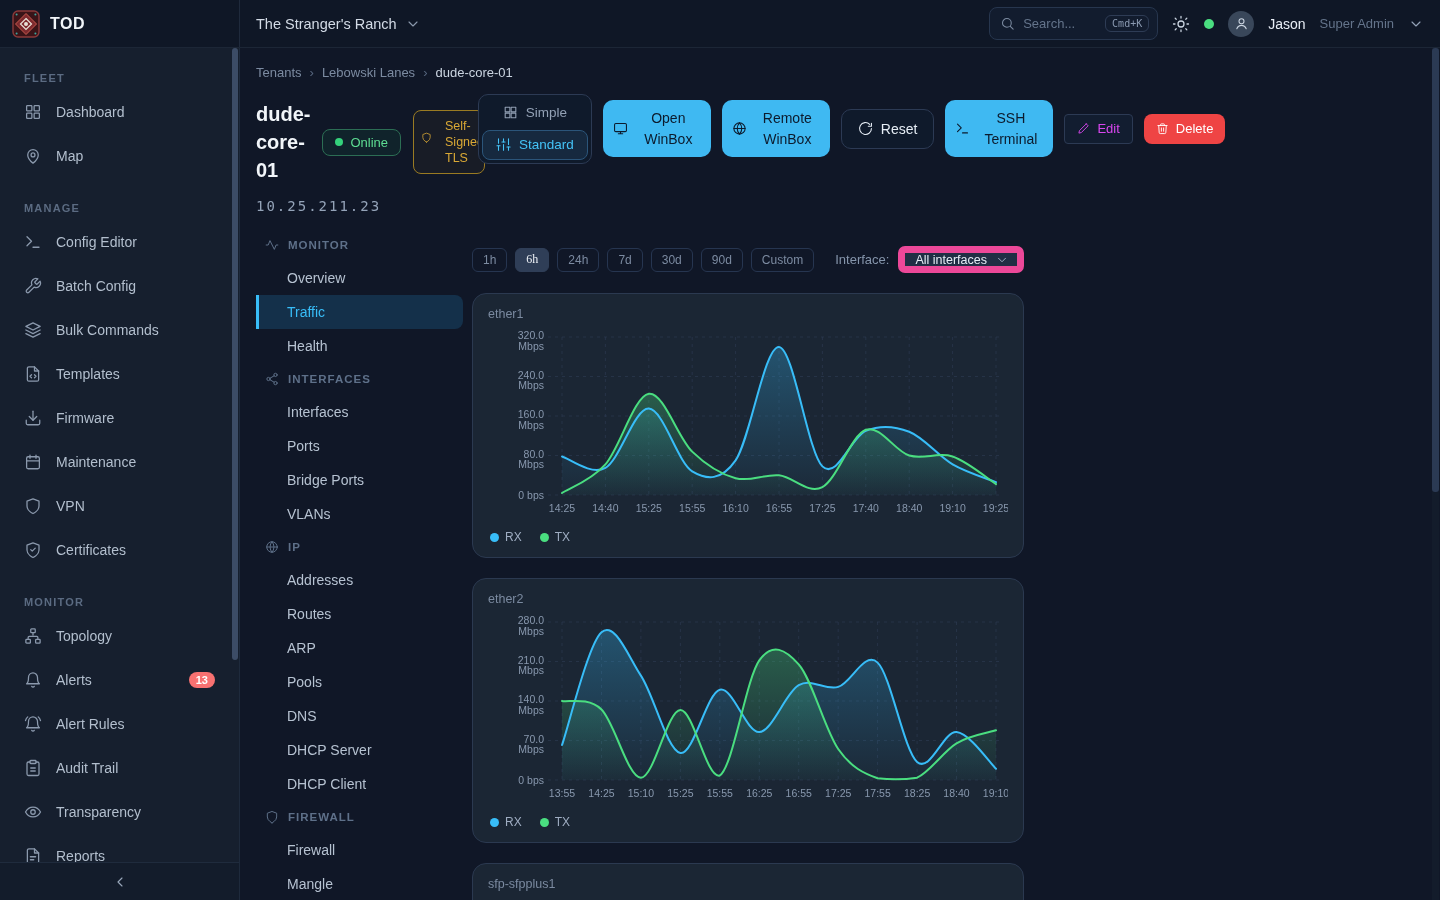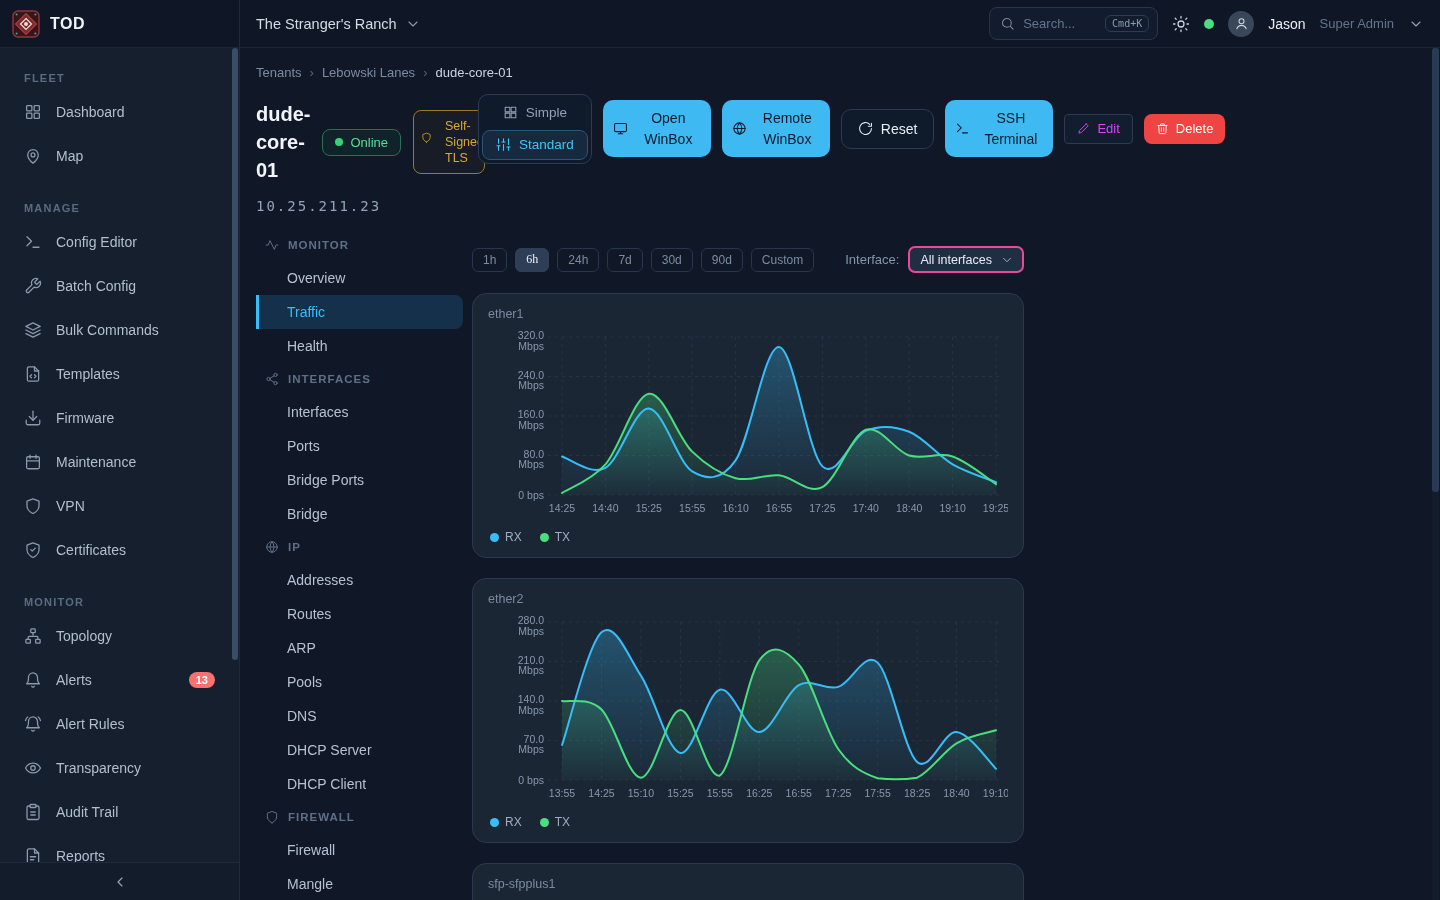--- a/index.html
+++ b/index.html
@@ -70,21 +70,21 @@
   .subnav-item { display:flex; align-items:center; height:34px; padding-left:31px; font-size:14px; color:#b6c2d1; cursor:pointer; }
   .subnav-item.active { background:#14304a; border-left:3px solid #38bdf8; padding-left:28px; border-radius:0 8px 8px 0; color:#38bdf8; }
 
   .charts-col { width:552px; margin-left:9px; padding-top:17px; }
   .toolbar { display:flex; align-items:center; }
   .range-pills { display:flex; gap:8px; align-items:center; }
   .pill { height:24px; display:flex; align-items:center; padding:0 10px; border-radius:6px; border:1px solid #263550; color:#7c8ba1; font-size:12px; cursor:pointer; }
   .pill.active { background:#2f3e57; border-color:#2f3e57; color:#eef2f7;font-family:Liberation Serif, serif; }
   .iface-wrap { margin-left:auto; display:flex; align-items:center; gap:9px; }
   .iface-label { font-size:13px; color:#8595ab; }
-  .iface-select { position:relative; display:flex; align-items:center; gap:8px; height:27px; padding:0 8px 0 10px; background:#202e44; border:2px solid #ec4899; border-radius:7px; font-size:12.5px; color:#e6edf5; cursor:pointer; }
+  .iface-select { position:relative; display:flex; align-items:center; gap:8px; height:27px; padding:0 8px 0 10px; background:#202e44; border:7px solid #ec4899; border-radius:7px; font-size:12.5px; color:#e6edf5; cursor:pointer; }
   .iface-select .ic { color:#9fadc2; }
 
   .card { width:552px; background:#1b2634; border:1px solid #2b3950; border-radius:14px; padding:13px 15px; margin-top:20px; }
   .card-title { font-size:12.5px; color:#7b8aa0; margin-bottom:2px; }
   .gl { stroke:#2e3c54; stroke-width:1; stroke-dasharray:3 4; opacity:.6; }
   .yl { fill:#8898ae; font-size:10.5px; font-family:"Liberation Sans", sans-serif; }
   .xl { fill:#8898ae; font-size:10.5px; font-family:"Liberation Sans", sans-serif; }
   .chart-legend { display:flex; gap:18px; margin-top:3px; padding-left:2px; }
   .leg { display:flex; align-items:center; gap:6px; font-size:12px; color:#9fadc2; }
   .leg i { width:9px; height:9px; border-radius:50%; }
@@ -255,32 +255,32 @@
           <div class="nav-item">
             <svg class="ic" width="18" height="18" viewBox="0 0 24 24" fill="none" stroke="currentColor" stroke-width="1.7" stroke-linecap="round" stroke-linejoin="round">
               <path d="M18 8.5a6 6 0 0 0-12 0c0 6.5-2.5 8.5-2.5 8.5h17S18 15 18 8.5"></path>
               <path d="M10.3 20.5a2 2 0 0 0 3.4 0"></path>
               <path d="M22 7.5a10 10 0 0 0-3-5M2 7.5a10 10 0 0 1 3-5"></path>
             </svg>
             <span>Alert Rules</span>
           </div>
           <div class="nav-item">
             <svg class="ic" width="18" height="18" viewBox="0 0 24 24" fill="none" stroke="currentColor" stroke-width="1.7" stroke-linecap="round" stroke-linejoin="round">
-              <path d="M2 12s3.5-6.5 10-6.5S22 12 22 12s-3.5 6.5-10 6.5S2 12 2 12z"></path>
-              <circle cx="12" cy="12" r="3"></circle>
-            </svg>
-            <span>Transparency</span>
-          </div>
-          <div class="nav-item">
-            <svg class="ic" width="18" height="18" viewBox="0 0 24 24" fill="none" stroke="currentColor" stroke-width="1.7" stroke-linecap="round" stroke-linejoin="round">
               <rect x="8" y="2" width="8" height="4" rx="1"></rect>
               <path d="M16 4h2a2 2 0 0 1 2 2v14a2 2 0 0 1-2 2H6a2 2 0 0 1-2-2V6a2 2 0 0 1 2-2h2"></path>
               <path d="M9 12h6M9 16h6"></path>
             </svg>
             <span>Audit Trail</span>
+          </div>
+          <div class="nav-item">
+            <svg class="ic" width="18" height="18" viewBox="0 0 24 24" fill="none" stroke="currentColor" stroke-width="1.7" stroke-linecap="round" stroke-linejoin="round">
+              <path d="M2 12s3.5-6.5 10-6.5S22 12 22 12s-3.5 6.5-10 6.5S2 12 2 12z"></path>
+              <circle cx="12" cy="12" r="3"></circle>
+            </svg>
+            <span>Transparency</span>
           </div>
           <div class="nav-item">
             <svg class="ic" width="18" height="18" viewBox="0 0 24 24" fill="none" stroke="currentColor" stroke-width="1.7" stroke-linecap="round" stroke-linejoin="round">
               <path d="M14 2.5H6.5a2 2 0 0 0-2 2v15a2 2 0 0 0 2 2h11a2 2 0 0 0 2-2V8z"></path>
               <path d="M14 2.5V8h5.5"></path>
               <path d="M8.5 13h7M8.5 17h4.5"></path>
             </svg>
             <span>Reports</span>
           </div>
         </div>
@@ -402,21 +402,21 @@
               <circle cx="18" cy="5" r="2.8"></circle>
               <circle cx="6" cy="12" r="2.8"></circle>
               <circle cx="18" cy="19" r="2.8"></circle>
               <path d="M8.5 13.3l7 4.1M15.5 6.6l-7 4.1"></path>
             </svg>
             <span>INTERFACES</span>
           </div>
           <div class="subnav-item">Interfaces</div>
           <div class="subnav-item">Ports</div>
           <div class="subnav-item">Bridge Ports</div>
-          <div class="subnav-item">Bridge</div>
+          <div class="subnav-item">VLANs</div>
           <div class="subnav-group-label">
             <svg class="ic" width="14" height="14" viewBox="0 0 24 24" fill="none" stroke="currentColor" stroke-width="1.7" stroke-linecap="round" stroke-linejoin="round">
               <circle cx="12" cy="12" r="9"></circle>
               <path d="M3 12h18"></path>
               <path d="M12 3a13 13 0 0 1 0 18M12 3a13 13 0 0 0 0 18"></path>
             </svg>
             <span>IP</span>
           </div>
           <div class="subnav-item">Addresses</div>
           <div class="subnav-item">Routes</div>

